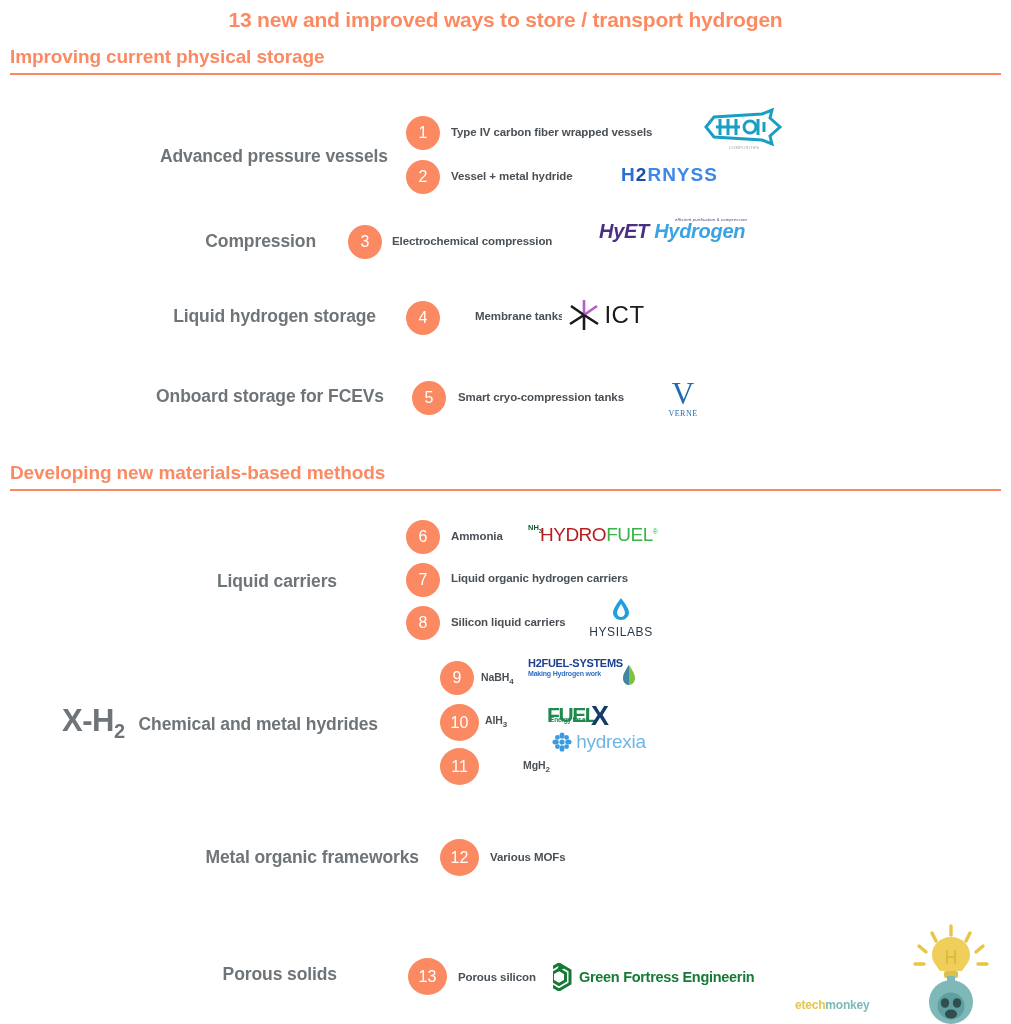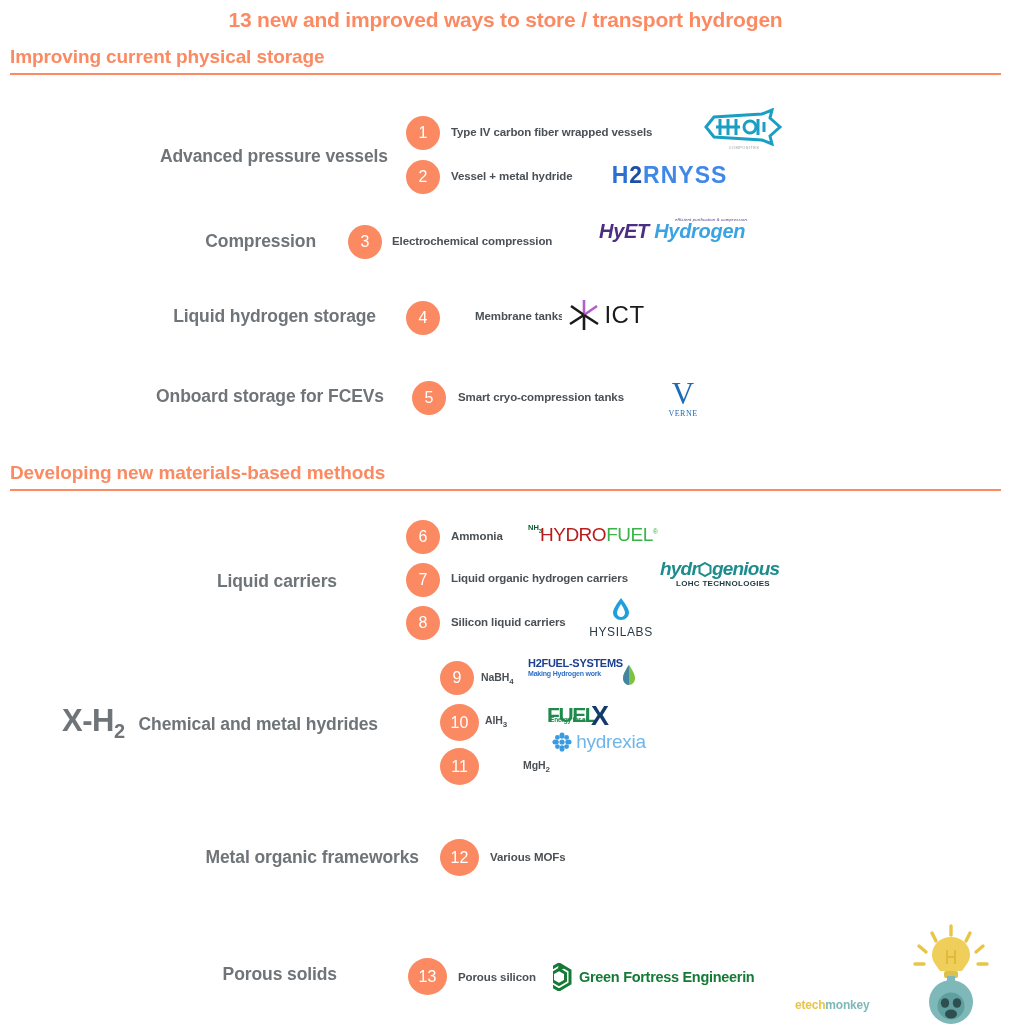--- a/index.html
+++ b/index.html
@@ -79,21 +79,21 @@
   .sh-wrap { position: relative; width: 86px; height: 44px; }
   .sh-sub {
     position: absolute; bottom: 2px; left: 14px; width: 60px;
     font-size: 4px; color: #9aa0a6; text-align: center;
     letter-spacing: 0.4px; white-space: nowrap;
   }
 
   
   #logo-hernyss { left: 611px; top: 160px; width: 117px; height: 30px; }
   .hernyss {
-    font-size: 23px; font-weight: bold; letter-spacing: 1px;
+    font-size: 19px; font-weight: bold; letter-spacing: 1px;
     white-space: nowrap;
   }
   .hernyss .b1 { color: #2b6fd4; }
   .hernyss .b2 { color: #1e4fa8; }
   .hernyss .b3 { color: #3f87e8; }
 
   
   #logo-hyet { left: 591px; top: 208px; width: 160px; height: 47px; align-items: flex-end; }
   .hyet-wrap { position: relative; width: 160px; height: 47px; }
   .hyet-main {
@@ -335,28 +335,20 @@
     </div>
   </div>
 
   <div class="logo" id="logo-hydrofuel">
     <div class="hf-wrap">
       <div class="hf-nh3"><span>NH</span><sub>3</sub></div>
       <div class="hf-main"><span class="h">HYDRO</span><span class="f">FUEL</span><span class="r">®</span></div>
     </div>
   </div>
 
-  <div class="logo" id="logo-hydrogenious">
-    <div class="hg-wrap">
-      <div class="hg-main"><span>hydr</span><span class="hex"><svg width="14" height="15" viewBox="0 0 14 15">
-              <path d="M7 1 L12.5 4.2 L12.5 10.8 L7 14 L1.5 10.8 L1.5 4.2 Z" fill="none" stroke="#1d8c8c" stroke-width="2"></path>
-            </svg></span><span>genious</span></div>
-      <div class="hg-sub">LOHC TECHNOLOGIES</div>
-    </div>
-  </div>
 
   <div class="logo" id="logo-hysilabs">
     <div class="hl-wrap">
       <svg width="20" height="24" viewBox="0 0 20 24">
         <path d="M10 1 C10 1 2 11 2 15.5 C2 19.6 5.6 23 10 23 C14.4 23 18 19.6 18 15.5 C18 11 10 1 10 1 Z" fill="#1f9fdc"></path>
         <path d="M10 7 C10 7 6 13 6 15.8 C6 18.2 7.8 20 10 20 C12.2 20 14 18.2 14 15.8 C14 13 10 7 10 7 Z" fill="#ffffff"></path>
       </svg>
       <span class="hl-text">HYSILABS</span>
     </div>
   </div>

